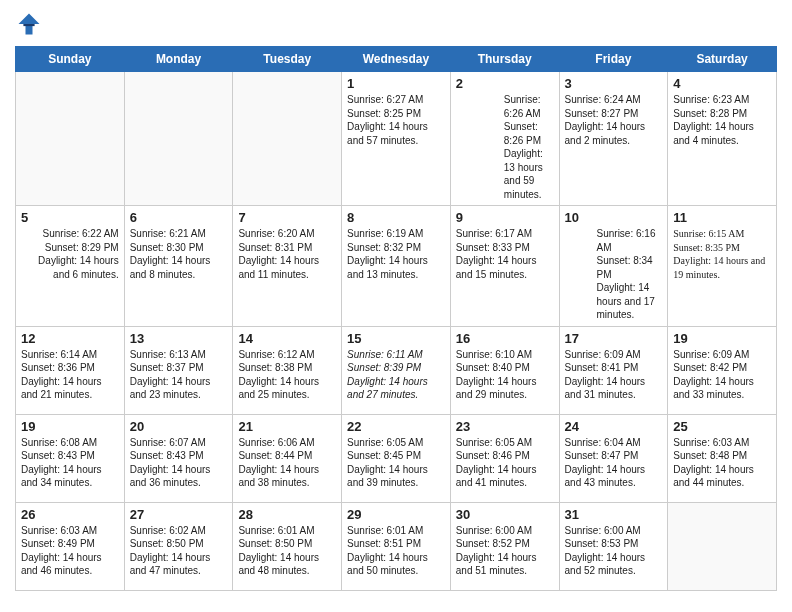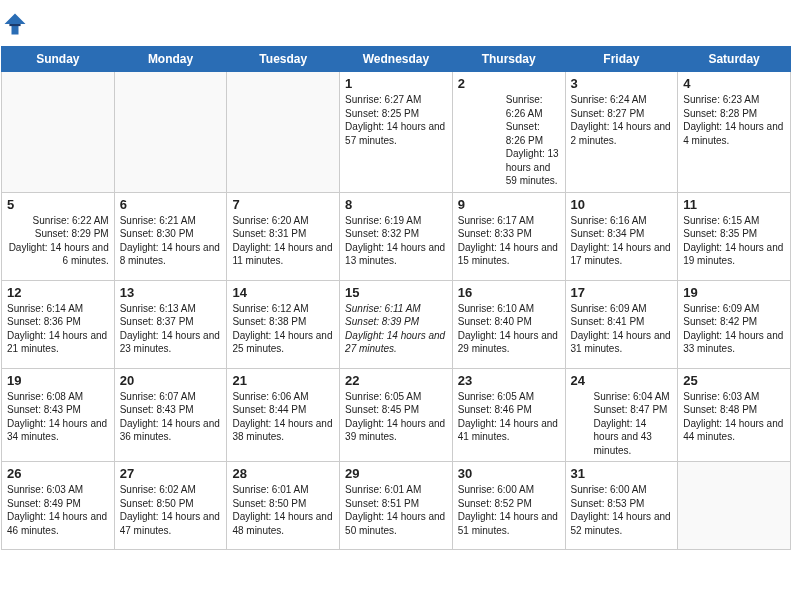--- a/index.html
+++ b/index.html
@@ -5,21 +5,21 @@
     * { margin: 0; padding: 0; box-sizing: border-box; }
     body {
       font-family: Arial, sans-serif;
       background: #fff;
       width: 792px;
       height: 612px;
       overflow: hidden;
     }
     .container {
       width: 792px;
-      padding: 10px 1px;
+      padding: 10px 15px;
     }
     .header {
       display: flex;
       justify-content: space-between;
       align-items: flex-start;
       margin-bottom: 8px;
     }
     .logo {
       display: flex;
       align-items: center;
@@ -175,27 +175,27 @@
 Daylight: 14 hours and 13 minutes.</div>
           </td>
           <td>
             <div class="day-num">9</div>
             <div class="cell-text" style="white-space: pre-line;">Sunrise: 6:17 AM
 Sunset: 8:33 PM
 Daylight: 14 hours and 15 minutes.</div>
           </td>
           <td>
             <div class="day-num">10</div>
-            <div class="cell-text" style="white-space: pre-line;">Sunrise: 6:16 AM
+            <div class="cell-text" style="white-space: pre-line; margin-left: 32px;">Sunrise: 6:16 AM
 Sunset: 8:34 PM
 Daylight: 14 hours and 17 minutes.</div>
           </td>
           <td>
             <div class="day-num">11</div>
-            <div class="cell-text" style="white-space: pre-line;">Sunrise: 6:15 AM
+            <div class="cell-text" style="white-space: pre-line; font-family: Liberation Serif, serif;">Sunrise: 6:15 AM
 Sunset: 8:35 PM
 Daylight: 14 hours and 19 minutes.</div>
           </td>
         </tr>
         <tr>
           <td>
             <div class="day-num">12</div>
             <div class="cell-text" style="white-space: pre-line;">Sunrise: 6:14 AM
 Sunset: 8:36 PM
 Daylight: 14 hours and 21 minutes.</div>
@@ -263,21 +263,21 @@
 Daylight: 14 hours and 39 minutes.</div>
           </td>
           <td>
             <div class="day-num">23</div>
             <div class="cell-text" style="white-space: pre-line;">Sunrise: 6:05 AM
 Sunset: 8:46 PM
 Daylight: 14 hours and 41 minutes.</div>
           </td>
           <td>
             <div class="day-num">24</div>
-            <div class="cell-text" style="white-space: pre-line; margin-left: 23px;">Sunrise: 6:04 AM
+            <div class="cell-text" style="white-space: pre-line;">Sunrise: 6:04 AM
 Sunset: 8:47 PM
 Daylight: 14 hours and 43 minutes.</div>
           </td>
           <td>
             <div class="day-num">25</div>
             <div class="cell-text" style="white-space: pre-line;">Sunrise: 6:03 AM
 Sunset: 8:48 PM
 Daylight: 14 hours and 44 minutes.</div>
           </td>
         </tr>

